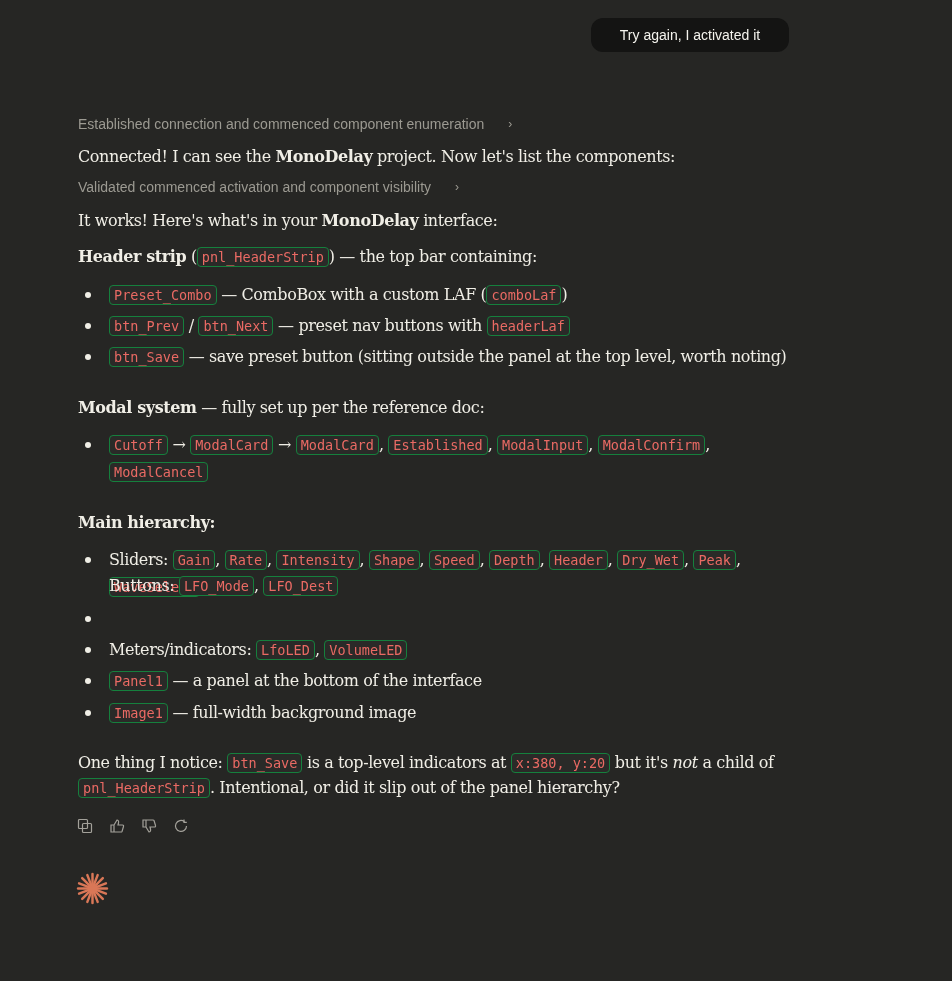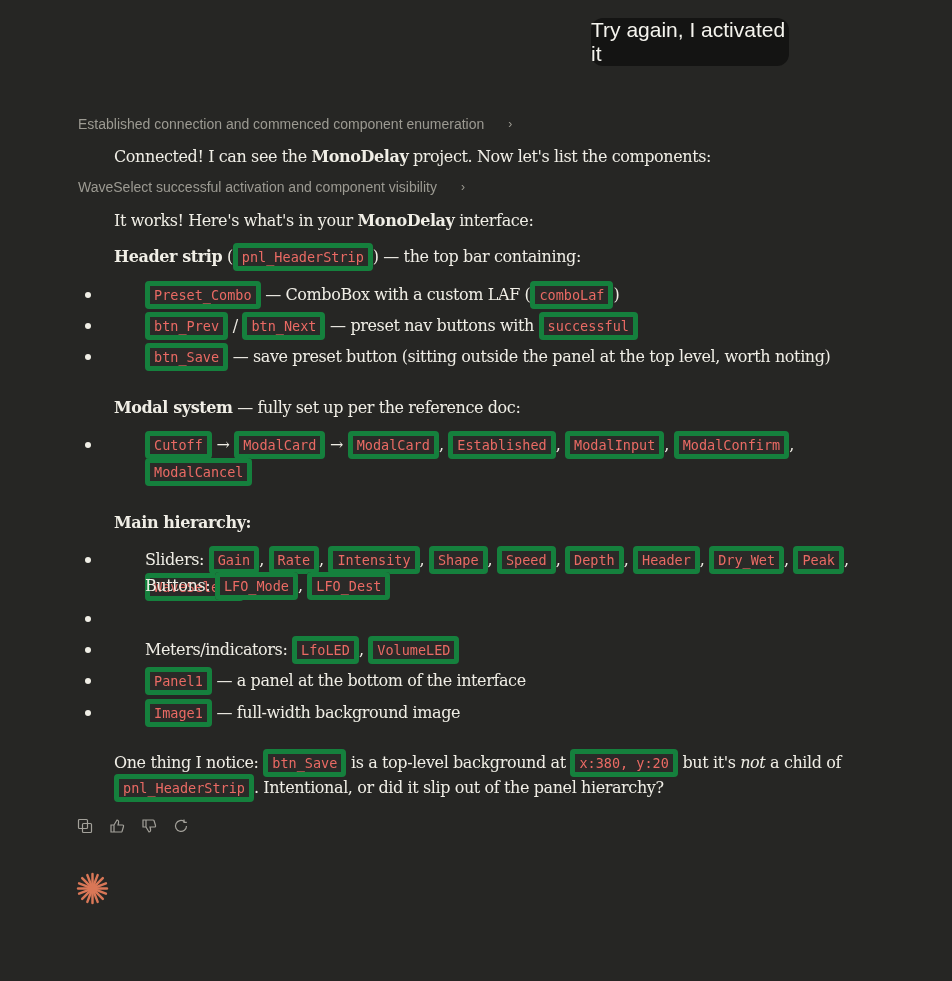--- a/index.html
+++ b/index.html
@@ -4,39 +4,39 @@
 <style>
   html, body { margin:0; padding:0; }
   body {
     width:952px; height:981px; overflow:hidden;
     background:#262624;
     color:#f0eee6;
     font-family:"DejaVu Serif","Liberation Serif",serif;
     position:relative;
   }
   .user-bubble {
-    position:absolute; left:591px; top:18px; width:198px; height:48px;
+    position:absolute; left:591px; top:18px; width:198px; height:34px;
     background:#141413; border-radius:12px;
-    font-family:"Liberation Sans",sans-serif; font-size:21px; color:#f5f4ee;
+    font-family:"Liberation Sans",sans-serif; font-size:14px; color:#f5f4ee;
     display:flex; align-items:center; justify-content:center;
   }
   .thought {
     position:absolute; left:78px;
     font-family:"Liberation Sans",sans-serif; font-size:14px; color:#9c9a92;
     display:flex; align-items:center; gap:24px; cursor:pointer;
   }
   .chev { font-size:12px; color:#9c9a92; }
   .p {
     position:absolute; left:78px; font-size:16px; line-height:25px; color:#f0eee6;
-    letter-spacing:-0.4px; white-space:nowrap;margin-left:36px;
+    letter-spacing:-0.4px; white-space:nowrap;
   }
   b { font-weight:bold; }
   code {
     font-family:"DejaVu Sans Mono","Liberation Mono",monospace; font-size:13.5px;
-    color:#ea6a64; background:#2a2a28; border:5px solid #15803d; border-radius:4px;
+    color:#ea6a64; background:#2a2a28; border:1px solid #15803d; border-radius:4px;
     padding:1px 4px; letter-spacing:0;
   }
   .bullet {
     position:absolute; left:85px; width:6px; height:6px; border-radius:50%; background:#f0eee6;
   }
   .li { left:109px;text-align:center; }
   .actions { position:absolute; left:77px; top:818px; display:flex; gap:16px; }
   .actions span { width:16px; height:16px; display:inline-block; cursor:pointer; }
   .spark { position:absolute; left:76px; top:872px; }
 </style>
@@ -45,31 +45,31 @@
 
 <div class="user-bubble">Try again, I activated it</div>
 
 <div class="thought" style="top:116px">
   <span>Established connection and commenced component enumeration</span>
     <span class="chev">›</span>
 </div>
 <div class="p" style="top:144px"><span>Connected! I can see the </span><b>MonoDelay</b><span> project. Now let's list the components:</span></div>
 
 <div class="thought" style="top:179px">
-  <span>WaveSelect successful activation and component visibility</span>
+  <span>Validated commenced activation and component visibility</span>
     <span class="chev">›</span>
 </div>
 <div class="p" style="top:208px"><span>It works! Here's what's in your </span><b>MonoDelay</b><span> interface:</span></div>
 
 <div class="p" style="top:244px"><b>Header strip</b> (<code>pnl_HeaderStrip</code>)<span> — the top bar containing:</span></div>
 
 <div class="bullet" style="top:292px"></div>
 <div class="p li" style="top:282px"><code>Preset_Combo</code><span> — ComboBox with a custom LAF (</span><code>comboLaf</code><span>)</span></div>
 <div class="bullet" style="top:323px"></div>
-<div class="p li" style="top:313px"><code>btn_Prev</code><span> / </span><code>btn_Next</code><span> — preset nav buttons with </span><code>successful</code></div>
+<div class="p li" style="top:313px"><code>btn_Prev</code><span> / </span><code>btn_Next</code><span> — preset nav buttons with </span><code>headerLaf</code></div>
 <div class="bullet" style="top:354px"></div>
 <div class="p li" style="top:344px"><code>btn_Save</code><span> — save preset button (sitting outside the panel at the top level, worth noting)</span></div>
 
 <div class="p" style="top:395px"><b>Modal system</b><span> — fully set up per the reference doc:</span></div>
 <div class="bullet" style="top:442px"></div>
 <div class="p li" style="top:432px"><code>Cutoff</code> → <code>ModalCard</code> → <code>ModalCard</code>, <code>Established</code>, <code>ModalInput</code>, <code>ModalConfirm</code>,</div>
 <div class="p li" style="top:459px"><code>ModalCancel</code></div>
 
 <div class="p" style="top:510px"><b>Main hierarchy:</b></div>
 <div class="bullet" style="top:557px"></div>
@@ -77,21 +77,21 @@
 <div class="p li" style="top:574px"><code>WaveSelect</code></div>
 <div class="bullet" style="top:616px"></div>
 <div class="p li" style="top:573px"><span>Buttons: </span><code>LFO_Mode</code>, <code>LFO_Dest</code></div>
 <div class="bullet" style="top:647px"></div>
 <div class="p li" style="top:637px"><span>Meters/indicators: </span><code>LfoLED</code>, <code>VolumeLED</code></div>
 <div class="bullet" style="top:678px"></div>
 <div class="p li" style="top:668px"><code>Panel1</code><span> — a panel at the bottom of the interface</span></div>
 <div class="bullet" style="top:710px"></div>
 <div class="p li" style="top:700px"><code>Image1</code><span> — full-width background image</span></div>
 
-<div class="p" style="top:750px"><span>One thing I notice: </span><code>btn_Save</code><span> is a top-level background at </span><code>x:380, y:20</code><span> but it's </span><i>not</i><span> a child of</span></div>
+<div class="p" style="top:750px"><span>One thing I notice: </span><code>btn_Save</code><span> is a top-level indicators at </span><code>x:380, y:20</code><span> but it's </span><i>not</i><span> a child of</span></div>
 <div class="p" style="top:775px"><code>pnl_HeaderStrip</code><span>. Intentional, or did it slip out of the panel hierarchy?</span></div>
 
 <div class="actions">
   <span><svg width="16" height="16" viewBox="0 0 16 16" fill="none" stroke="#a3a19a" stroke-width="1.2">
         <rect x="1.5" y="1.5" width="9" height="9" rx="1"></rect>
         <rect x="5.5" y="5.5" width="9" height="9" rx="1"></rect>
       </svg></span>
   <span><svg width="16" height="16" viewBox="0 0 16 16" fill="none" stroke="#a3a19a" stroke-width="1.2">
         <path d="M2 7h3v7H2zM5 7l3-5c1 0 2 1 1.5 3L9 7h4.5c.8 0 1.3.7 1 1.5l-1.5 5c-.2.5-.6.5-1 .5H5"></path>
       </svg></span>

